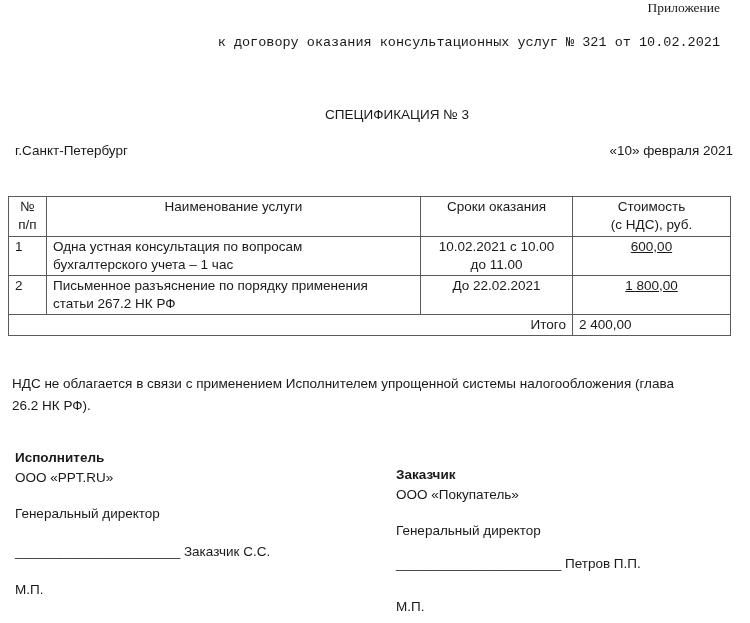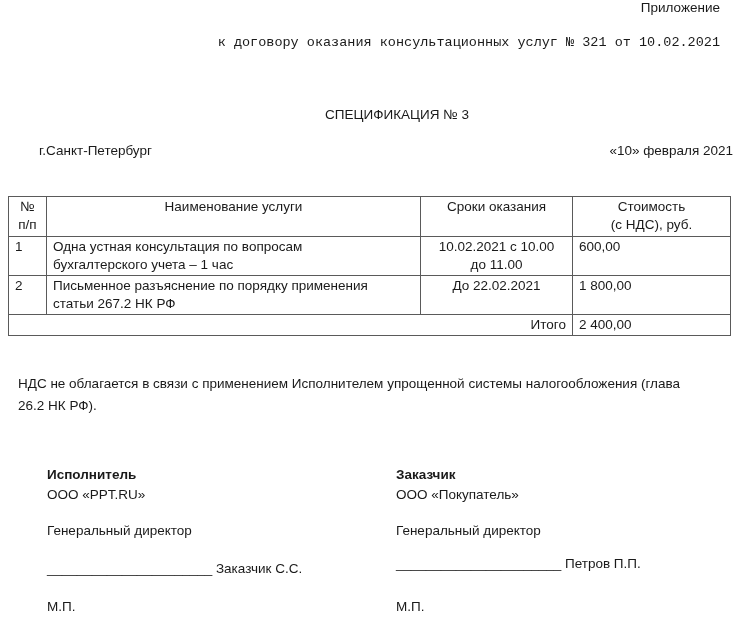--- a/index.html
+++ b/index.html
@@ -13,37 +13,37 @@
   table.spec {
     position: absolute; left: 8px; top: 196px; width: 722px;
     border-collapse: collapse; font-size: 13.5px; table-layout: fixed;
   }
   table.spec td, table.spec th {
     border: 1px solid #5a5a5a; padding: 1px 6px; vertical-align: top;
     font-weight: normal; line-height: 18px;
   }
   table.spec th { text-align: center; }
   .c-term { width: 139px; text-align: center; }
-  .c-cost { width: 144px; text-align: left; }
+  .c-cost { width: 144px; text-align: center; text-decoration: underline; }
   tr.hdr { height: 40px; }
   tr.row { height: 39px; }
   tr.total { height: 20px; }
   td.total-label { text-align: right; }
   td.total-value { text-align: left; }
   .bold { font-weight: bold; }
 </style>
 </head>
 <body>
 
-<div class="abs right" style="right:30px; top:0px;">Приложение</div>
+<div class="abs right" style="right:30px; top:0px;font-family:Liberation Serif, serif;">Приложение</div>
 <div class="abs right" style="right:30px; top:35px;font-family:Liberation Mono, monospace;">к договору оказания консультационных услуг № 321 от 10.02.2021</div>
 
 <div class="abs" style="left:0; width:750px; text-align:center; top:107px;padding-left:22px;">СПЕЦИФИКАЦИЯ № 3</div>
 
-<div class="abs" style="left:15px; top:143px;margin-left:24px;">г.Санкт-Петербург</div>
+<div class="abs" style="left:15px; top:143px;">г.Санкт-Петербург</div>
 <div class="abs right" style="right:17px; top:143px;">«10» февраля 2021</div>
 
 <table class="spec">
   <colgroup>
     <col style="width:38px">
       <col style="width:374px">
       <col style="width:152px">
       <col style="width:158px">
   </colgroup>
   <tbody>
@@ -82,26 +82,26 @@
     </td>
     <td class="c-cost">1 800,00</td>
   </tr>
   <tr class="total">
     <td colspan="3" class="total-label">Итого</td>
     <td class="total-value">2 400,00</td>
   </tr>
 </tbody>
   </table>
 
-<div class="abs" style="left:18px; top:373px; line-height:22px;">
+<div class="abs" style="left:12px; top:373px; line-height:22px;">
   <div>НДС не облагается в связи с применением Исполнителем упрощенной системы налогообложения (глава</div>
   <div>26.2 НК РФ).</div>
 </div>
 
-<div class="abs" style="left:15px; top:465px;margin-left:32px;">
+<div class="abs" style="left:15px; top:448px;">
   <div class="bold" style="line-height:20px;">Исполнитель</div>
   <div style="line-height:20px;">ООО «PPT.RU»</div>
   <div style="position:absolute; top:58px;">Генеральный директор</div>
   <div style="position:absolute; top:96px; white-space:nowrap;">
     <span>______________________</span>
     <span>Заказчик С.С.</span>
   </div>
   <div style="position:absolute; top:134px;">М.П.</div>
 </div>
 

